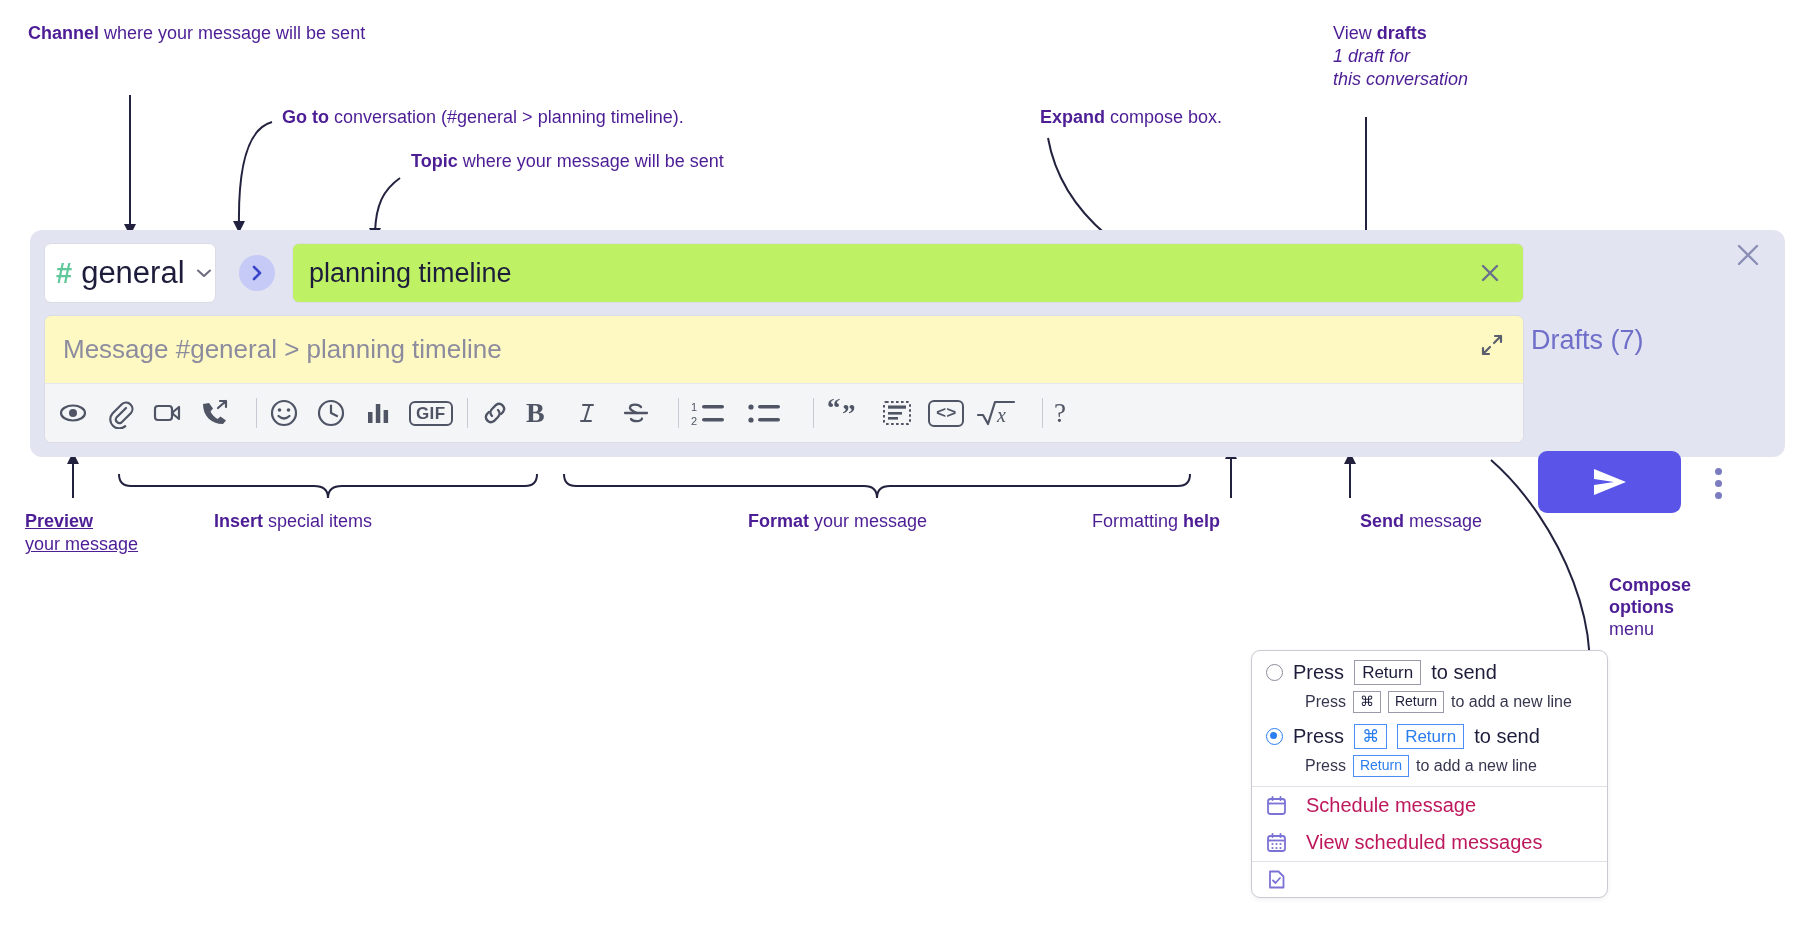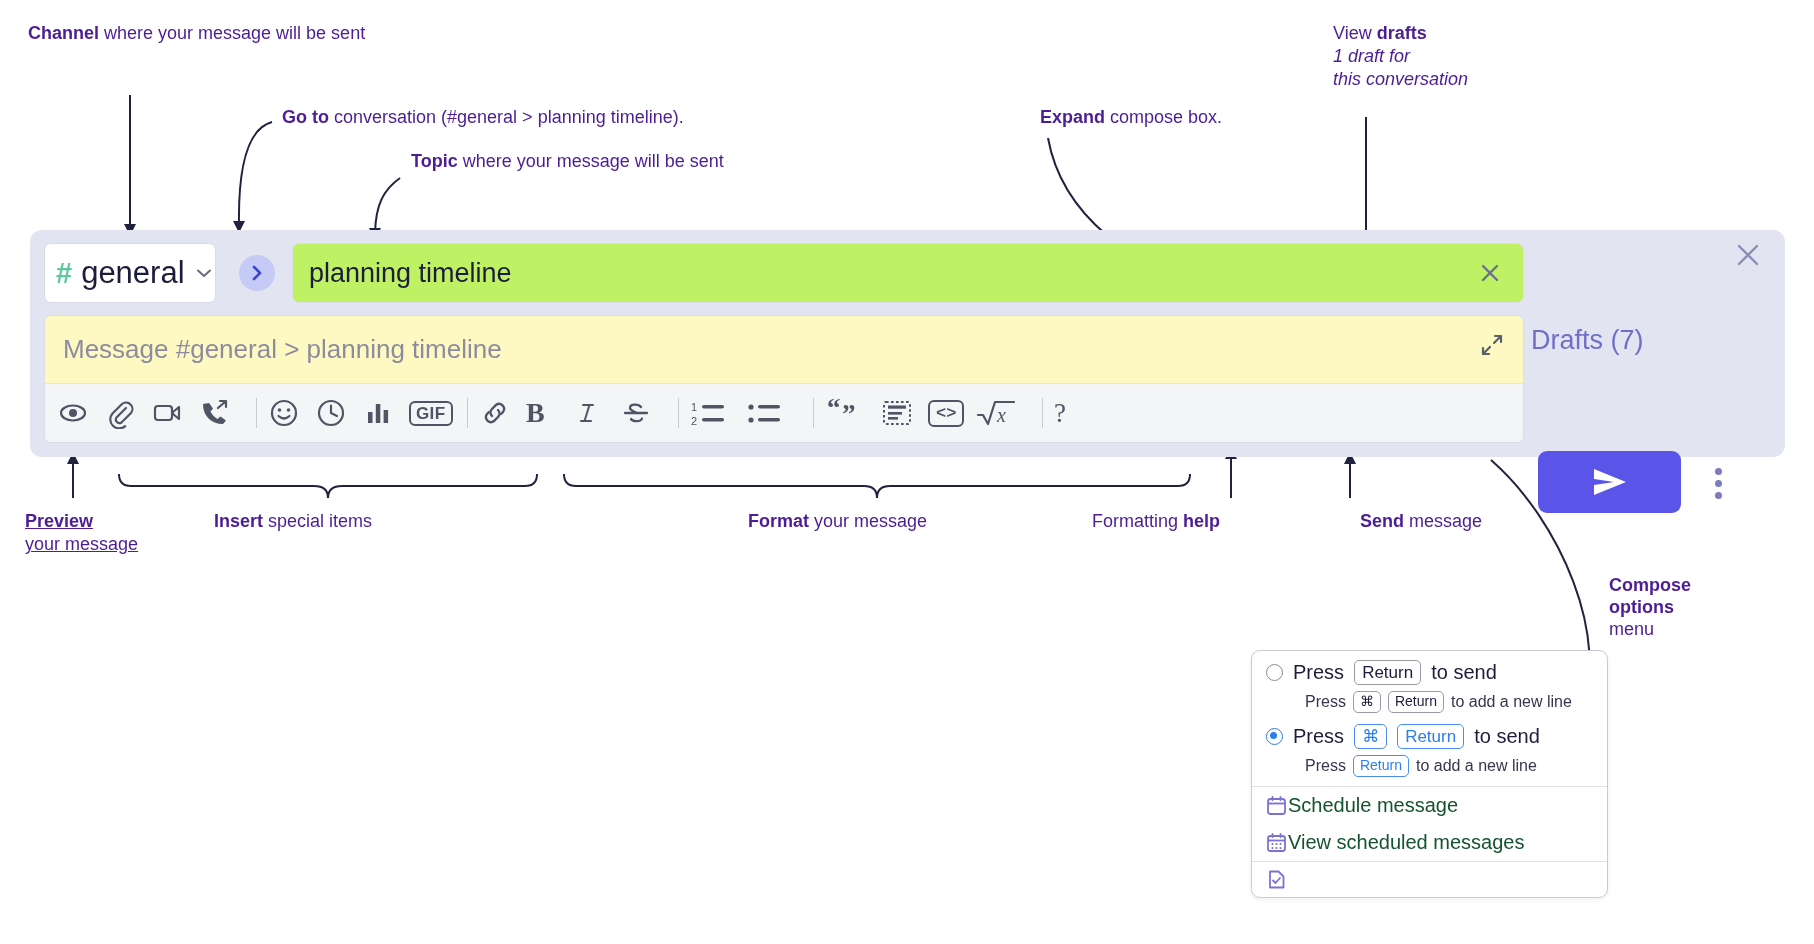--- a/index.html
+++ b/index.html
@@ -141,29 +141,29 @@
     margin-left:20px;
   }
   .menu-opt{padding:9px 14px 4px 14px;}
   .menu-opt.second{padding-top:7px;padding-bottom:9px;}
   .opt-main{display:flex;align-items:center;gap:10px;font-size:20px;color:#1d1c3b;}
   .opt-sub{display:flex;align-items:center;gap:7px;font-size:16px;color:#36364f;margin-top:6px;margin-left:39px;}
   .radio{width:17px;height:17px;border-radius:50%;border:1.8px solid #8a8a9c;box-sizing:border-box;flex:0 0 auto;}
   .radio.on{border-color:#2a7ef0;position:relative;}
   .radio.on::after{content:"";position:absolute;left:3px;top:3px;width:7px;height:7px;border-radius:50%;background:#2a7ef0;}
   .key{
-    display:inline-block;border:1.4px solid #9a9aab;border-radius:5px;
+    display:inline-block;border:1.4px solid #9a9aab;border-radius:0;
     padding:1px 7px;font-size:17px;line-height:1.25;color:#1d1c3b;background:#fff;
   }
   .key.sm{font-size:14px;padding:1px 6px;}
   .key.blue{border-color:#4a8ef5;color:#2a7ef0;}
   .menu-sep{height:1px;background:#e0e0e8;}
   .menu-item{
-    display:flex;align-items:center;gap:1px;
-    padding:7px 14px;font-size:20px;color:#14532d;cursor:pointer;
+    display:flex;align-items:center;gap:19px;
+    padding:7px 14px;font-size:20px;color:#be185d;cursor:pointer;
   }
   .mi-icon{width:21px;height:21px;flex:0 0 auto;display:flex;align-items:center;justify-content:center;}
 
   svg{display:block;}
 </style>
 </head>
 <body>
 
 <div class="ann" style="left:28px;top:22px;">
   <b>Channel</b><span> where your message will be sent</span><br>

